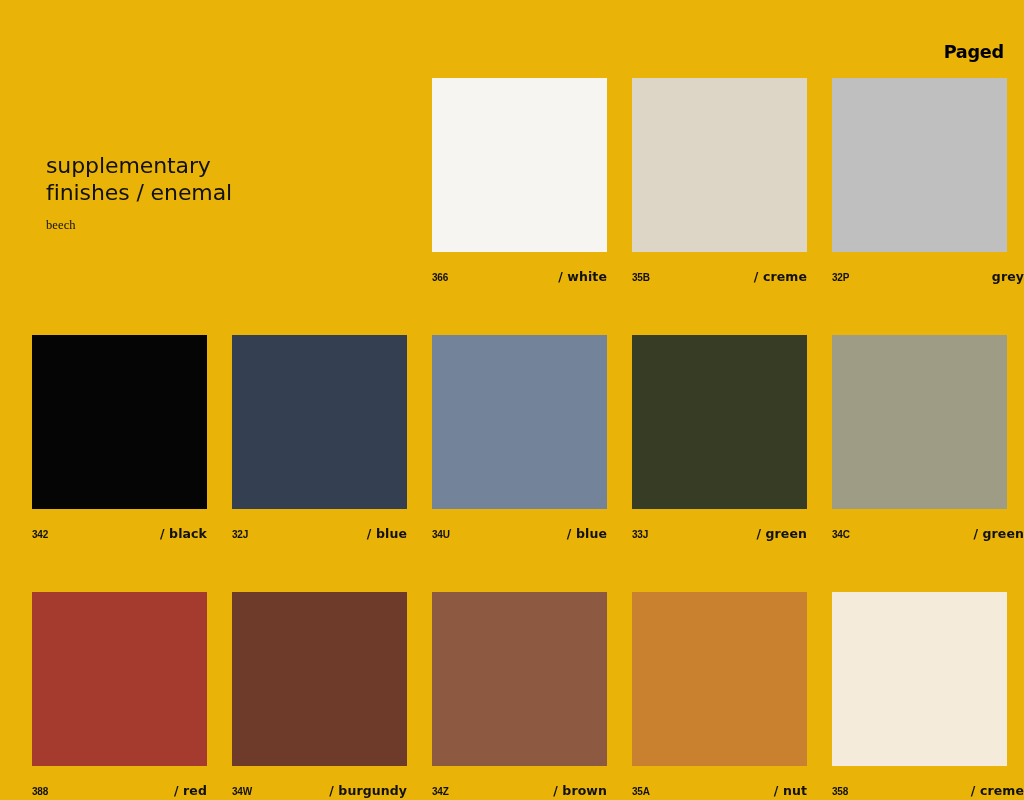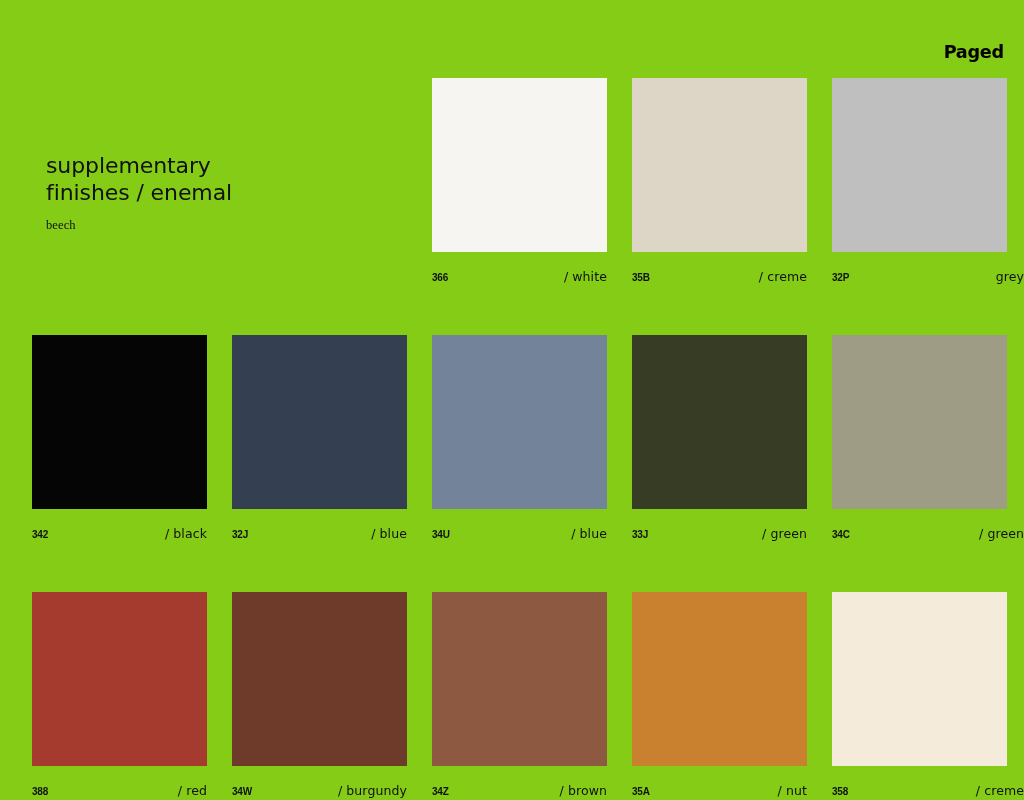--- a/index.html
+++ b/index.html
@@ -11,21 +11,21 @@
     background:#ffffff;
     font-family:"Liberation Sans", sans-serif;
     -webkit-font-smoothing:antialiased;
     overflow:hidden;
   }
 
   .page {
     position:relative;
     width:1024px;
     height:800px;
-    background:#84cc16;
+    background:#eab308;
   }
 
   
   .logo {
     position:absolute;
     top:42px;
     right:20px;
     font-family:"DejaVu Sans", sans-serif;
     font-weight:700;
     font-size:17px;
@@ -100,21 +100,21 @@
     font-family:Liberation Sans, sans-serif;
     font-weight:700;
     font-size:10px;
     color:#111111;
     letter-spacing:-0.2px;
     white-space:nowrap;
   }
 
   .cname {
     font-family:"DejaVu Sans", sans-serif;
-    font-weight:400;
+    font-weight:700;
     font-size:12.5px;
     color:#111111;
     letter-spacing:0.1px;
     white-space:nowrap;
   }
 
   
   .cell.edge { position:relative; }
   .cell.edge .caption { width:192px; }
 </style>

